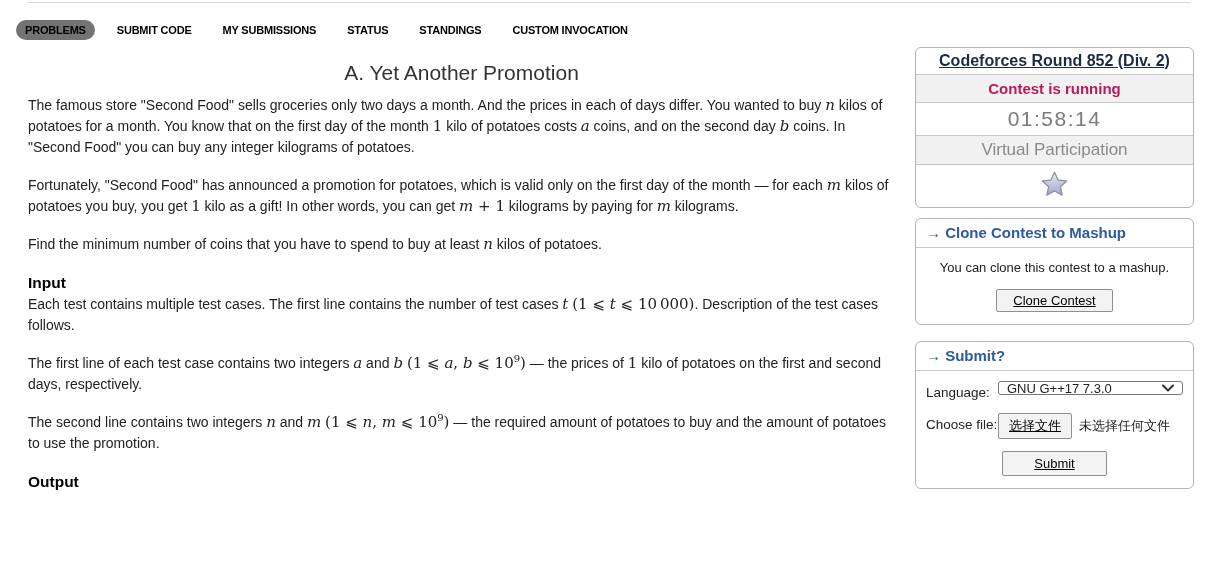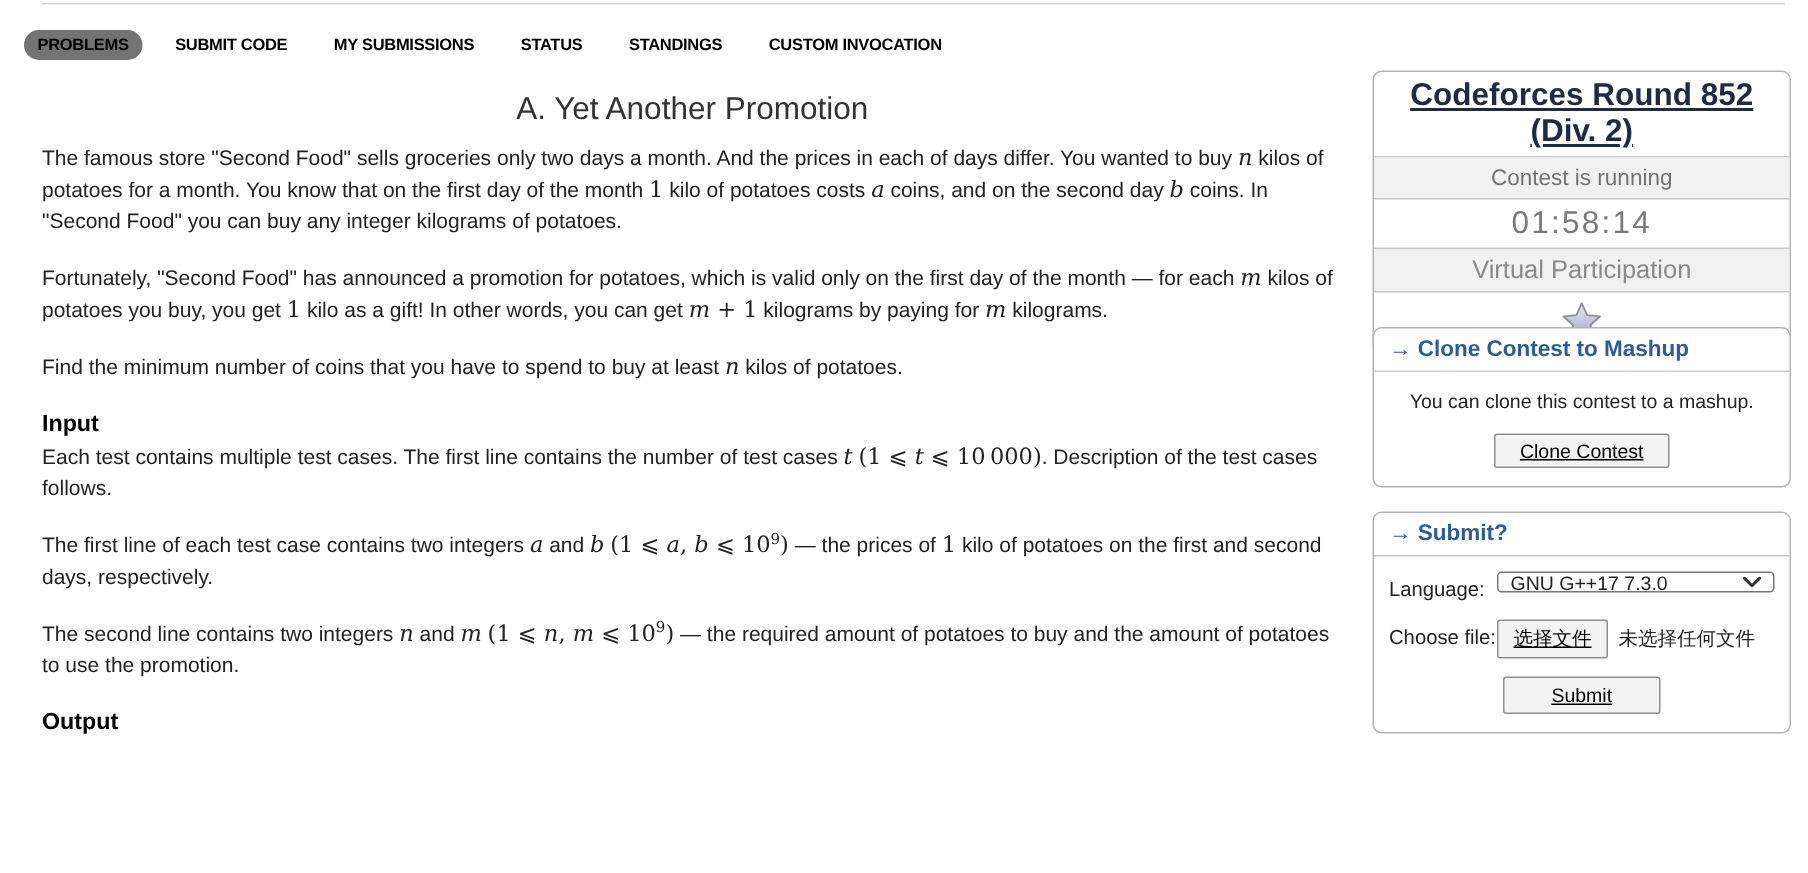--- a/index.html
+++ b/index.html
@@ -34,22 +34,22 @@
   
   .sidebar { position:absolute; left:915px; top:0; width:279px; }
   .roundbox { position:absolute; left:0; width:279px; border:1px solid #b3b3b3; border-radius:6px; background:#fff; overflow:hidden; }
   .box-contest { top:47px; }
   .box-clone   { top:218px; }
   .box-submit  { top:341px; }
 
   .crow { text-align:center; border-bottom:1px solid #c9c9c9; padding:3px 6px; }
   .crow:last-child { border-bottom:none; }
   .crow.gray { background:#f1f1f1; }
-  .contest-link { display:block; font-size:21px; font-weight:bold; color:#1e2b45; text-decoration:underline; padding:4px 6px; }
-  .contest-status { font-size:15px; font-weight:normal; color:#737373; padding:5px 6px; }
+  .contest-link { display:block; font-size:16px; font-weight:bold; color:#1e2b45; text-decoration:underline; padding:4px 6px; }
+  .contest-status { font-size:15px; font-weight:bold; color:#be185d; padding:5px 6px; }
   .contest-timer { font-size:21px; color:#7b7b7b; letter-spacing:1.5px; padding:4px 6px; }
   .contest-mode { font-size:17px; color:#8a8a8a; padding:4px 6px; }
   .contest-star { padding:6px 6px 7px; cursor:pointer; }
 
   .box-header { font-size:15px; font-weight:bold; color:#2c5b9f; padding:5px 10px 6px; border-bottom:1px solid #c9c9c9; }
   .box-body { padding:10px 10px 12px; }
   .clone-text { font-size:13px; text-align:center; margin:2px 0 14px; }
   .btn {
     font-family:"Liberation Sans", sans-serif; font-size:13px; color:#000;
     background:#f3f3f3; border:1px solid #8f8f8f; border-radius:2px;

